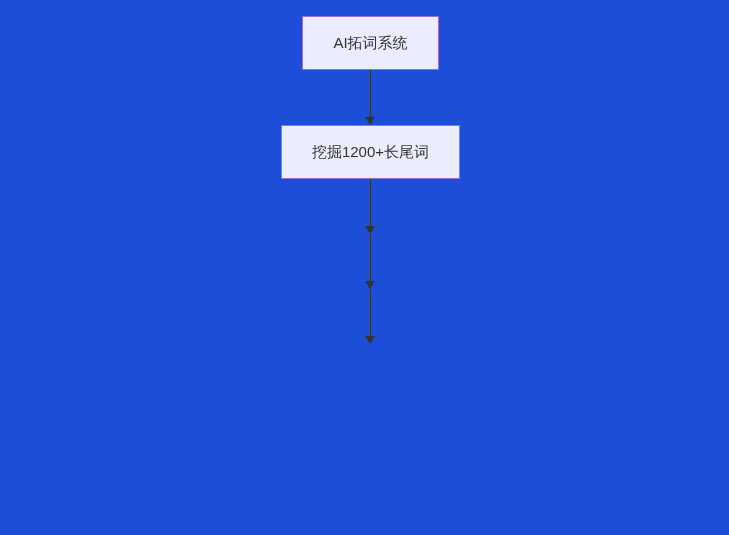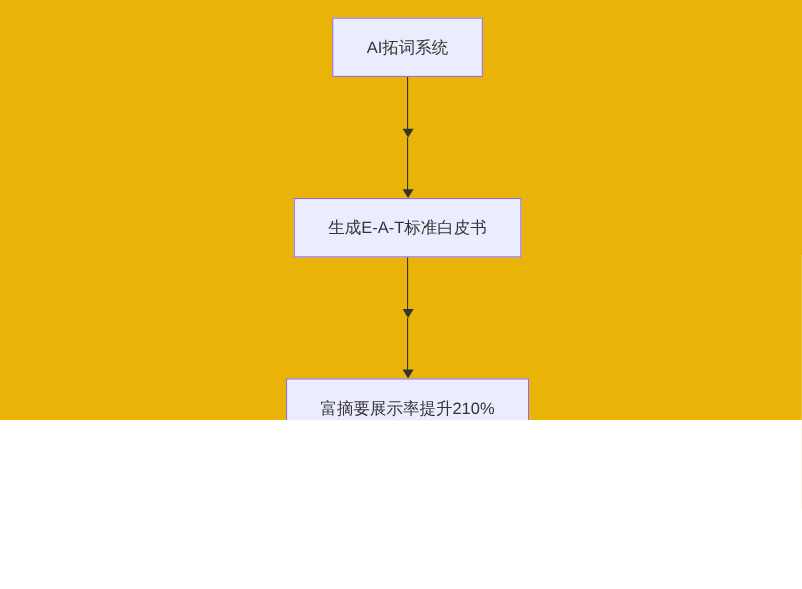--- a/index.html
+++ b/index.html
@@ -4,22 +4,22 @@
 <style>
   html, body {
     margin: 0;
     padding: 0;
     background: #ffffff;
     font-family: "Liberation Sans", "DejaVu Sans", sans-serif;
   }
   .canvas {
     position: relative;
     width: 729px;
-    height: 382px;
-    background: #eab308;
+    height: 535px;
+    background: #1d4ed8;
     overflow: hidden;
     display: flex;
     flex-direction: column;
     align-items: center;
     box-sizing: border-box;
     padding-top: 16px;
   }
   
   .flow-column {
     display: flex;
@@ -70,39 +70,36 @@
 
     <div class="flow-node">
       <span>AI拓词系统</span>
     </div>
 
     <div class="flow-arrow">
       <div class="arrow-line"></div>
       <div class="arrow-head"></div>
     </div>
 
-
-    <div class="flow-arrow">
-      <div class="arrow-line"></div>
-      <div class="arrow-head"></div>
-    </div>
-
     <div class="flow-node">
-      <span>生成E-A-T标准白皮书</span>
+      <span>挖掘1200+长尾词</span>
     </div>
 
     <div class="flow-arrow">
       <div class="arrow-line"></div>
       <div class="arrow-head"></div>
     </div>
 
 
     <div class="flow-arrow">
       <div class="arrow-line"></div>
       <div class="arrow-head"></div>
     </div>
 
-    <div class="flow-node">
-      <span>富摘要展示率提升210%</span>
+
+    <div class="flow-arrow">
+      <div class="arrow-line"></div>
+      <div class="arrow-head"></div>
     </div>
+
 
   </div>
 </div>
 
 </body></html>

